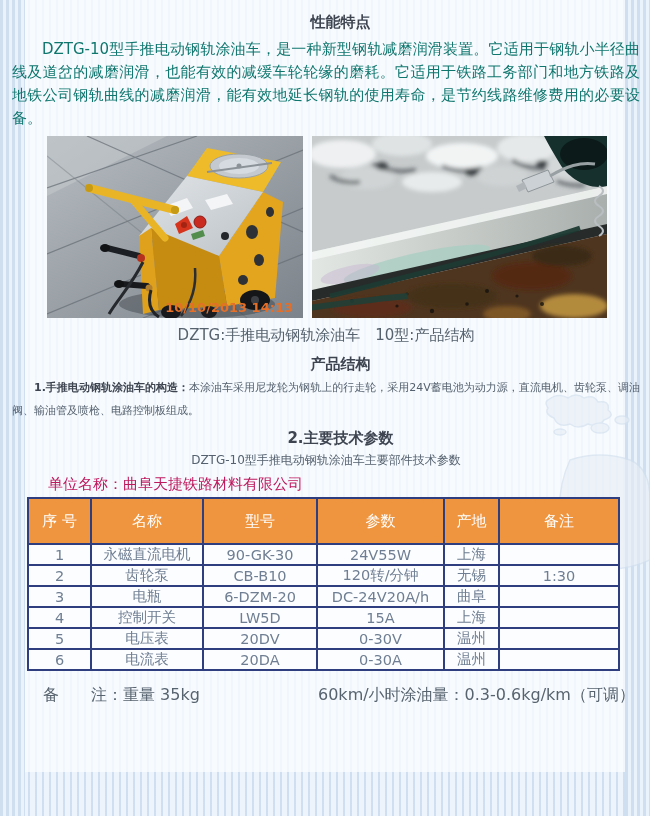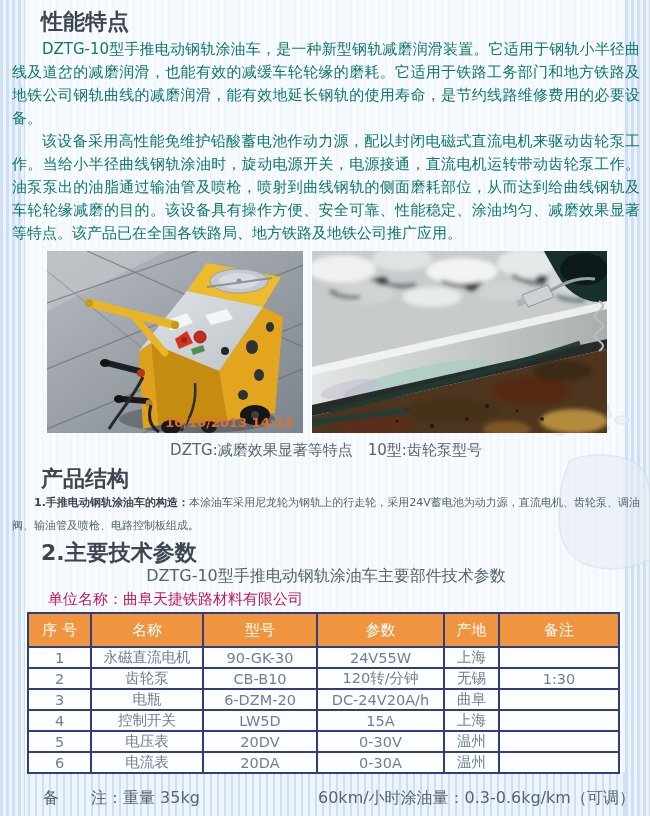--- a/index.html
+++ b/index.html
@@ -12,38 +12,38 @@
       rgba(238,246,252,0) 2px, rgba(238,246,252,0) 7px);
   }
   .edge{position:absolute;top:0;height:816px;width:25px;
     background:repeating-linear-gradient(90deg,#cfdff0 0 3px,#eaf3fb 3px 6px);}
   .edge.left{left:0;} .edge.right{right:0;}
   .veil{position:absolute;left:25px;top:0;width:600px;height:772px;
     background:rgba(250,253,255,0.78);}
   .watermark{position:absolute;right:0;top:380px;opacity:.65;}
   .content{position:absolute;left:0;top:0;width:650px;height:816px;
     box-sizing:border-box;padding:12px 10px 0 12px;color:#55616f;}
-  .sec-heading{font-size:22px;line-height:20px;font-weight:bold;color:#3e4551;
-    margin:0 0 6px 29px;}
+  .sec-heading{font-size:15px;line-height:20px;font-weight:bold;color:#3e4551;
+    margin:0 0 6px 29px;text-align:center;}
   .body-p{font-size:15px;line-height:23px;text-align:justify;text-indent:2em;
     margin:0;color:#0f766e;}
   .photos{display:flex;gap:9px;margin:6px 0 0 35px;}
   .photo{display:block;}
   .caption{margin-top:7px;text-align:center;font-size:15px;line-height:21px;color:#56626e;}
   .struct-p{font-size:11px;line-height:23px;text-align:justify;text-indent:2em;
     margin:2px 0 0 0;color:#55616f;}
   .struct-p b{color:#3e4551;}
   .h-structure{margin-top:8px;margin-bottom:0;}
   .h-params{margin-top:6px;margin-bottom:0;}
-  .tbl-title{text-align:center;font-size:16px;line-height:21px;margin-top:2px;color:#55616f;}
+  .tbl-title{text-align:center;font-size:12px;line-height:21px;margin-top:2px;color:#55616f;}
   .company{font-size:15px;line-height:19px;margin:4px 0 0 36px;color:#be185d;}
   table.spec{border-collapse:collapse;table-layout:fixed;width:591px;
     margin:3px 0 0 15px;background:#fbfdff;}
   table.spec th{background:#ef9540;color:#ffffff;font-weight:normal;font-size:15px;
-    height:24px;border:2px solid #2e3e7e;padding:4px;}
+    height:24px;border:2px solid #2e3e7e;padding:10px;}
   table.spec td{font-size:14.5px;color:#6f7e92;text-align:center;height:18px;
     border:2px solid #2e3e7e;padding:0;}
   .notes{display:flex;margin:12px 0 0 31px;font-size:16px;color:#57636f;}
   .notes .col-l{width:275px;}
   .notes div div{line-height:24px;margin-bottom:2px;}
 </style>
 </head>
 <body>
 
 <div class="edge left"></div>
@@ -57,21 +57,20 @@
     <ellipse cx="92" cy="40" rx="7" ry="4"></ellipse>
     <ellipse cx="30" cy="52" rx="6" ry="3"></ellipse>
     <path d="M40,80 q30,-10 60,0 q20,8 20,40 l0,60 q-30,14 -60,6 q-26,-8 -30,-36 q-4,-40 10,-70z"></path>
   </g>
 </svg>
 
 <div class="content">
 
   <div class="sec-heading">性能特点</div>
   <p class="body-p">DZTG-10型手推电动钢轨涂油车，是一种新型钢轨减磨润滑装置。它适用于钢轨小半径曲线及道岔的减磨润滑，也能有效的减缓车轮轮缘的磨耗。它适用于铁路工务部门和地方铁路及地铁公司钢轨曲线的减磨润滑，能有效地延长钢轨的使用寿命，是节约线路维修费用的必要设备。</p>
-  <p class="body-p">该设备采用高性能免维护铅酸蓄电池作动力源，配以封闭电磁式直流电机来驱动齿轮泵工作。当给小半径曲线钢轨涂油时，旋动电源开关，电源接通，直流电机运转带动齿轮泵工作。油泵泵出的油脂通过输油管及喷枪，喷射到曲线钢轨的侧面磨耗部位，从而达到给曲线钢轨及车轮轮缘减磨的目的。该设备具有操作方便、安全可靠、性能稳定、涂油均匀、减磨效果显著等特点。该产品已在全国各铁路局、地方铁路及地铁公司推广应用。</p>
 
   <div class="photos">
 
     <svg class="photo" width="256" height="182" viewBox="0 0 256 182">
       <defs>
         <linearGradient id="pav" x1="0" y1="0" x2="1" y2="1">
           <stop offset="0" stop-color="#b6bcc1"></stop>
             <stop offset="1" stop-color="#7c838a"></stop>
         </linearGradient>
         <linearGradient id="panelG" x1="0" y1="0" x2="1" y2="1">
@@ -195,21 +194,21 @@
       <path d="M232,0 L295,0 L295,50 C275,55 255,40 248,28 C242,18 236,8 232,0 Z" fill="#15302d"></path>
       <ellipse cx="272" cy="18" rx="24" ry="16" fill="#0c1b1a"></ellipse>
       <path d="M287,50 q8,5 0,10 q-8,5 0,10 q8,5 0,10 q-8,5 0,10 q8,5 0,10" stroke="#b9bec1" stroke-width="2" fill="none"></path>
       <polygon points="210,44 236,34 242,46 216,56" fill="#ccd1d5" stroke="#8f969a"></polygon>
       <polygon points="204,50 212,46 215,52 207,56" fill="#aeb4b8"></polygon>
       <path d="M238,40 C255,30 268,26 283,28" stroke="#98a0a3" stroke-width="3" fill="none"></path>
     </svg>
   </div>
 
   <div class="caption">
-    <div>DZTG:减磨效果显著等特点　10型:齿轮泵型号</div>
+    <div>DZTG:手推电动钢轨涂油车　10型:产品结构</div>
   </div>
 
   <div class="sec-heading h-structure">产品结构</div>
   <p class="struct-p"><b>1.手推电动钢轨涂油车的构造：</b><span>本涂油车采用尼龙轮为钢轨上的行走轮，采用24V蓄电池为动力源，直流电机、齿轮泵、调油阀、输油管及喷枪、电路控制板组成。</span></p>
 
   <div class="sec-heading h-params">2.主要技术参数</div>
 
   <div class="tbl-title">DZTG-10型手推电动钢轨涂油车主要部件技术参数</div>
   <div class="company">单位名称：曲阜天捷铁路材料有限公司</div>
 

